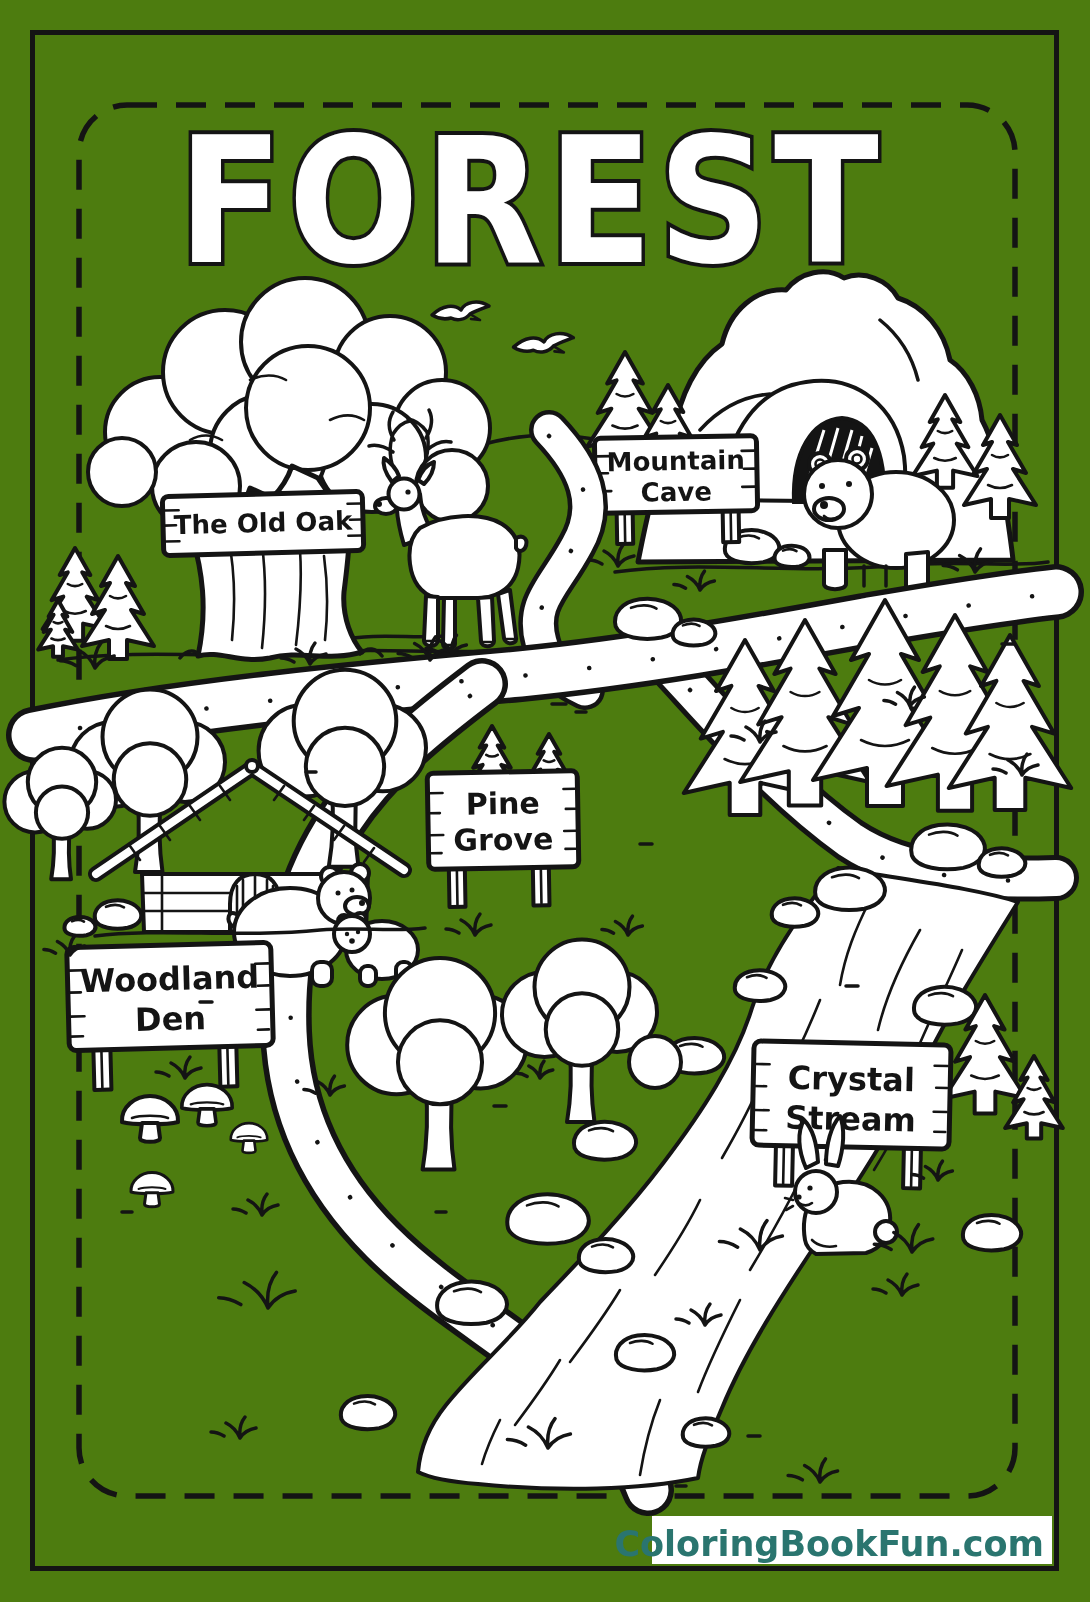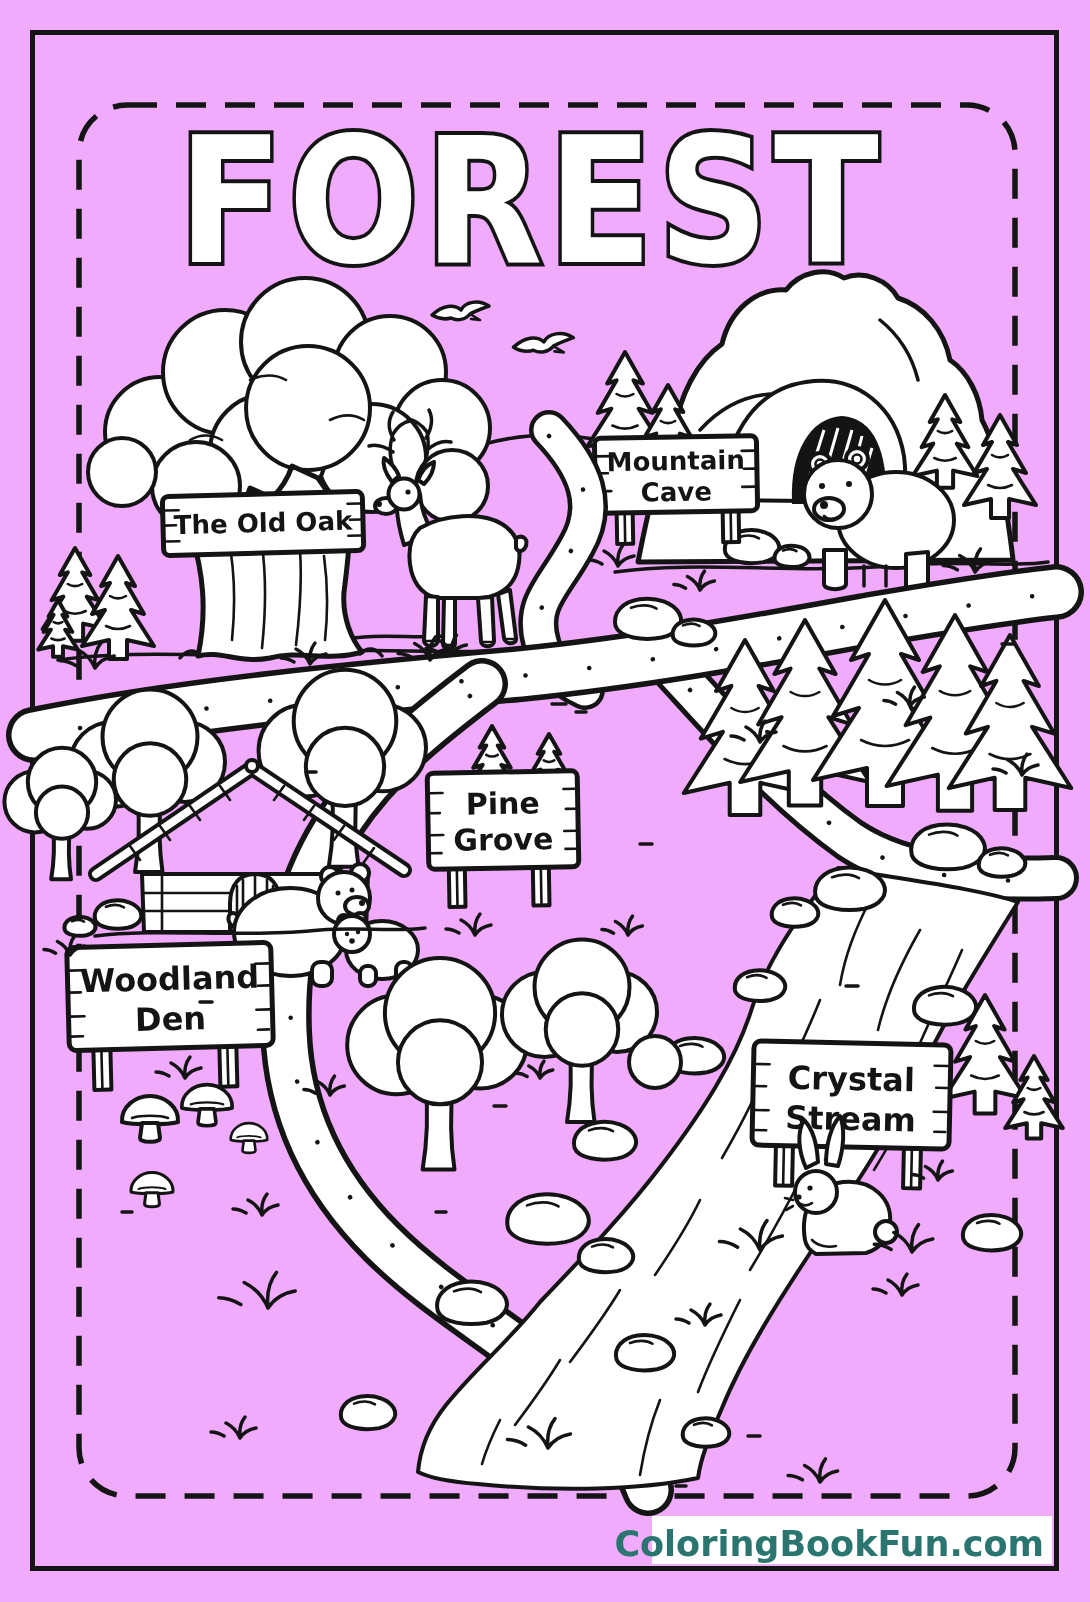--- a/index.html
+++ b/index.html
@@ -1,16 +1,16 @@
 <!DOCTYPE html>
 <html><head>
 <meta charset="utf-8">
 <style>
   html,body{margin:0;padding:0;background:#e8e8e8;}
-  .page{width:1090px;height:1602px;background:#f0abfc;position:relative;margin:0 auto;}
+  .page{width:1090px;height:1602px;background:#4d7c0f;position:relative;margin:0 auto;}
   svg{display:block;}
   .o{fill:#ffffff;stroke:#141414;stroke-width:4;stroke-linejoin:round;stroke-linecap:round;}
   .l{fill:none;stroke:#141414;stroke-width:3.5;stroke-linecap:round;stroke-linejoin:round;}
   .thin{stroke-width:2.6;}
   .thick{stroke-width:5;}
   .case{fill:none;stroke:#141414;stroke-linecap:round;}
   .core{fill:none;stroke:#ffffff;stroke-linecap:round;}
   .speck{fill:none;stroke:#141414;stroke-width:4.5;stroke-linecap:round;stroke-dasharray:0.1 64;}
   .sign-board{fill:#ffffff;stroke:#141414;stroke-width:5;stroke-linejoin:round;}
   .sign-text{font-family:"DejaVu Sans",sans-serif;font-weight:bold;fill:#141414;text-anchor:middle;}

